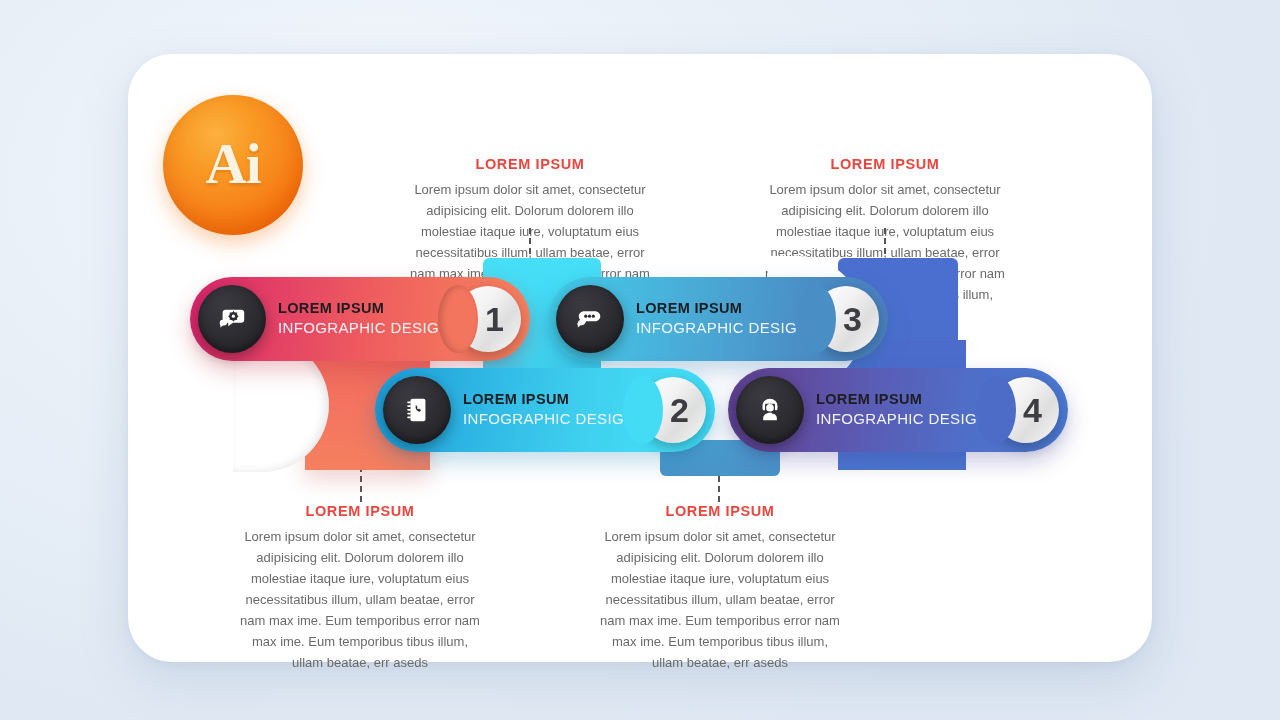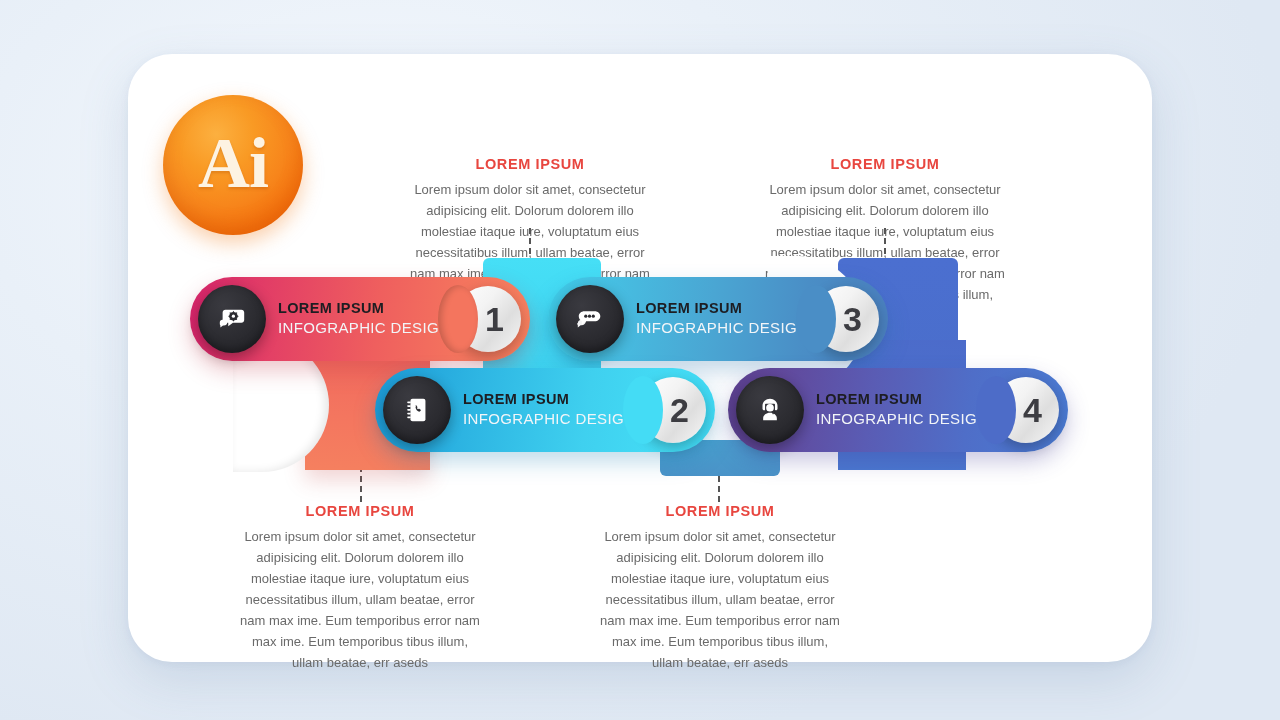--- a/index.html
+++ b/index.html
@@ -22,21 +22,21 @@
   .logo{
     position:absolute; left:163px; top:95px; width:140px; height:140px;
     border-radius:50%;
     background:
       radial-gradient(circle at 38% 28%, #fcb040 0%, #f99a24 28%, #f7851b 55%, #f4700c 75%, #f26104 100%);
     box-shadow:0 8px 20px rgba(240,120,20,.35), inset 0 -8px 18px rgba(190,70,0,.25);
     display:flex; align-items:center; justify-content:center;
   }
   .logo .ai{
     font-family:"Liberation Serif", serif;
-    font-size:72px; font-weight:700; color:#fdf3e2; line-height:1;
+    font-size:57px; font-weight:700; color:#fdf3e2; line-height:1;
     letter-spacing:-1px; text-shadow:0 2px 3px rgba(170,70,0,.30);
     margin-top:-4px;
   }
 
   
   .tblock{ position:absolute; width:240px; text-align:center; }
   .tblock .ttl{
     color:#e8463f; font-size:14.5px; font-weight:700; letter-spacing:.6px;
     margin-bottom:7px;
   }

